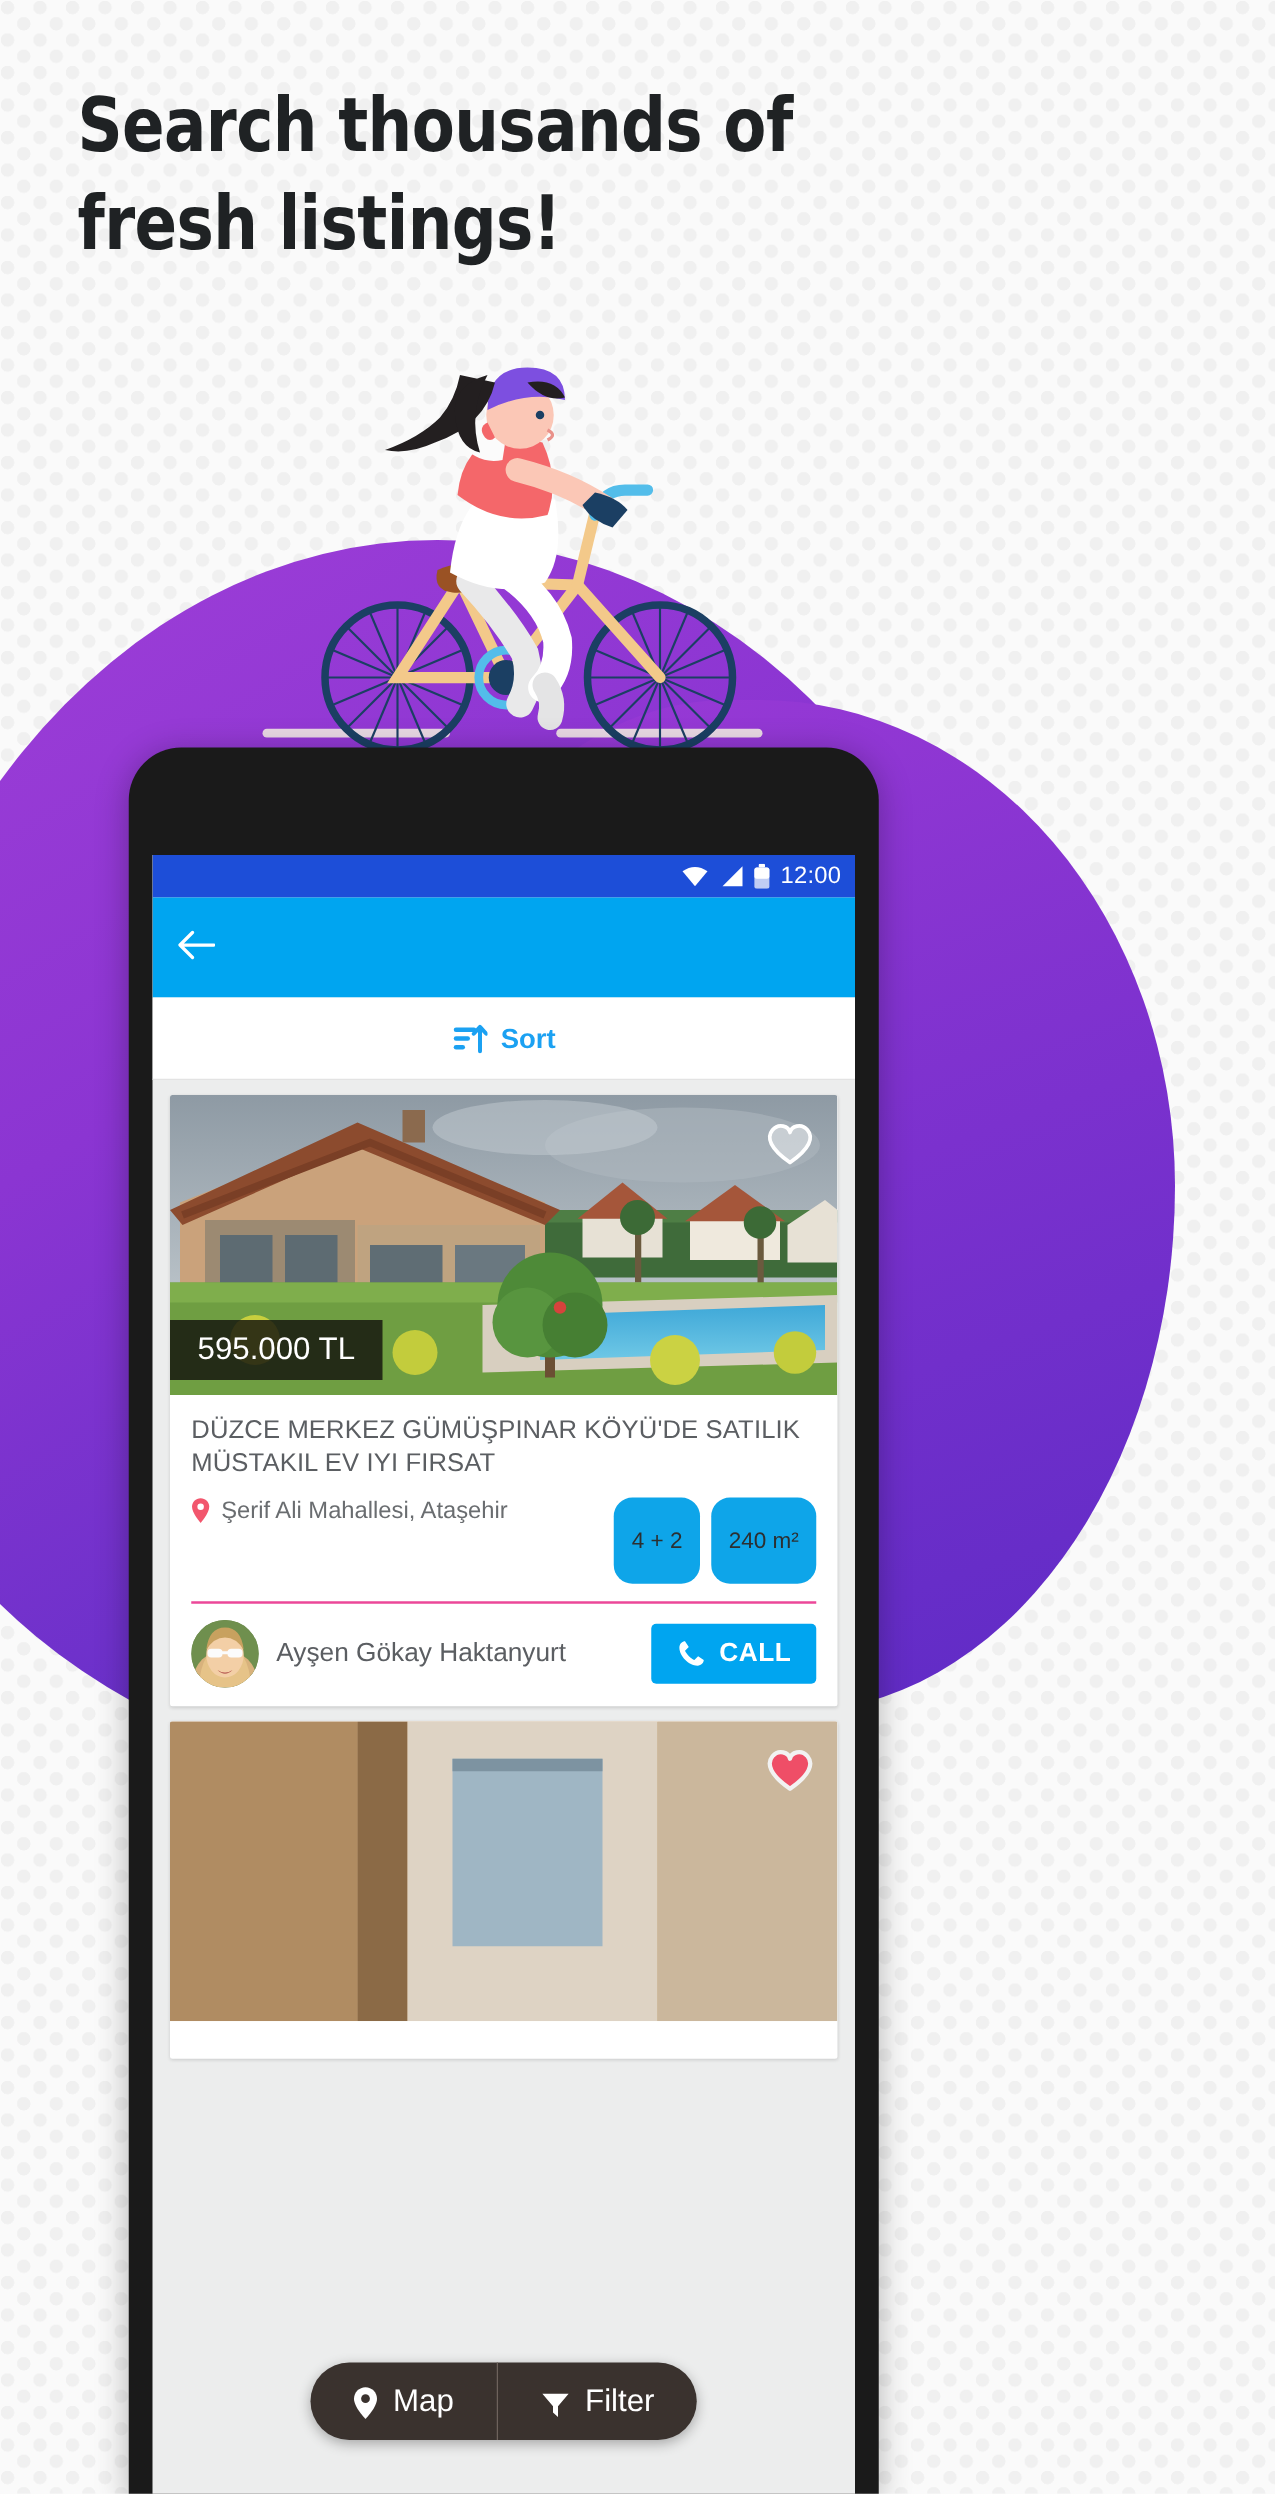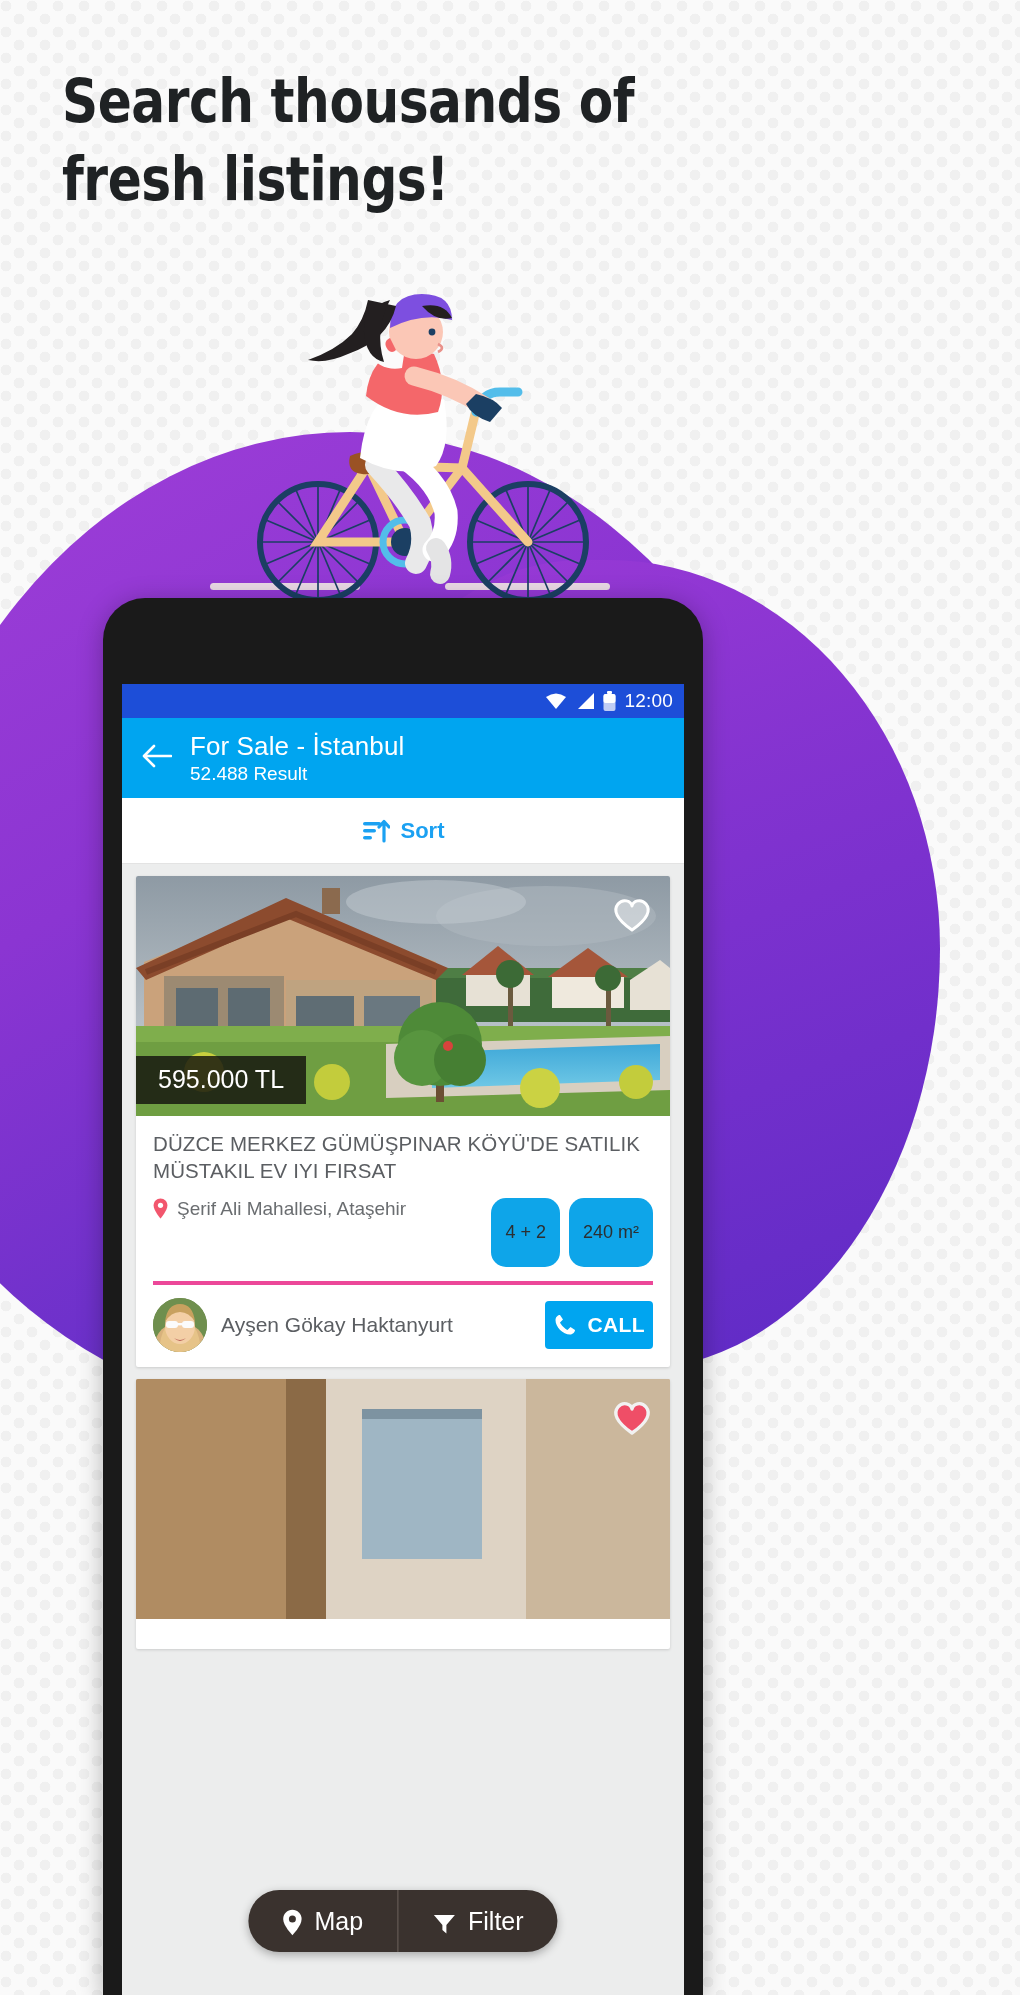--- a/index.html
+++ b/index.html
@@ -161,36 +161,36 @@
   }
   .loc { font-size: 19px; color: #6a6d70; white-space: nowrap; }
   .badges { margin-left: auto; display: flex; gap: 9px; }
   .badge {
     background: #0ea5e9; color: #2c2f31;
     font-size: 18px; padding: 24px 14px; border-radius: 15px;
     white-space: nowrap;
   }
   .agentrow {
     display: flex; align-items: center;
-    border-top: 4px solid #ec4899;
+    border-top: 2px solid #ec4899;
     margin: 0 17px;
     padding: 13px 0 15px 0;
     gap: 14px;
   }
   .avatar {
     width: 54px; height: 54px; border-radius: 50%;
     overflow: hidden; flex: 0 0 auto;
     background: #6d8a50; position: relative;
   }
   .agentname { font-size: 21px; color: #5b5e62; }
   .callbtn {
     margin-left: auto;
     background: #00a5f0; color: #fff;
     display: flex; align-items: flex-start; gap: 10px;
-    padding: 12px 8px; border-radius: 4px;
+    padding: 12px 20px; border-radius: 4px;
     font-size: 21px; font-weight: bold; letter-spacing: .4px;
     cursor: pointer;
   }
 
   
   #pill {
     position: absolute;
     left: 50%; transform: translateX(-50%);
     bottom: 46px;
     background: #3a322e;
@@ -321,24 +321,20 @@
         <rect x="0.5" y="3" width="12" height="9" rx="2" fill="#ffffff"></rect>
       </svg>
       <span class="clock">12:00</span>
     </div>
 
     <div id="appheader">
       <span class="back">
         <svg width="30" height="24" viewBox="0 0 30 24">
           <path d="M29 12 L3 12 M12 2 L2 12 L12 22" stroke="#fff" stroke-width="2.6" fill="none" stroke-linecap="round" stroke-linejoin="round"></path>
         </svg>
-      </span>
-      <span class="hdr-txt">
-        <span class="hdr-title">For Sale -  İstanbul</span>
-        <span class="hdr-sub">52.488 Result</span>
       </span>
     </div>
 
     <div id="sortbar">
       <div class="sortbar-btn">
         <svg width="28" height="26" viewBox="0 0 28 26">
           <rect x="1" y="4" width="18" height="3.6" rx="1.8" fill="#1ba1f2"></rect>
           <rect x="1" y="11" width="13" height="3.6" rx="1.8" fill="#1ba1f2"></rect>
           <rect x="1" y="18" width="9" height="3.6" rx="1.8" fill="#1ba1f2"></rect>
           <path d="M22 23 L22 4 M17 9 L22 3.5 L27 9" stroke="#1ba1f2" stroke-width="3.2" fill="none" stroke-linecap="round" stroke-linejoin="round"></path>

